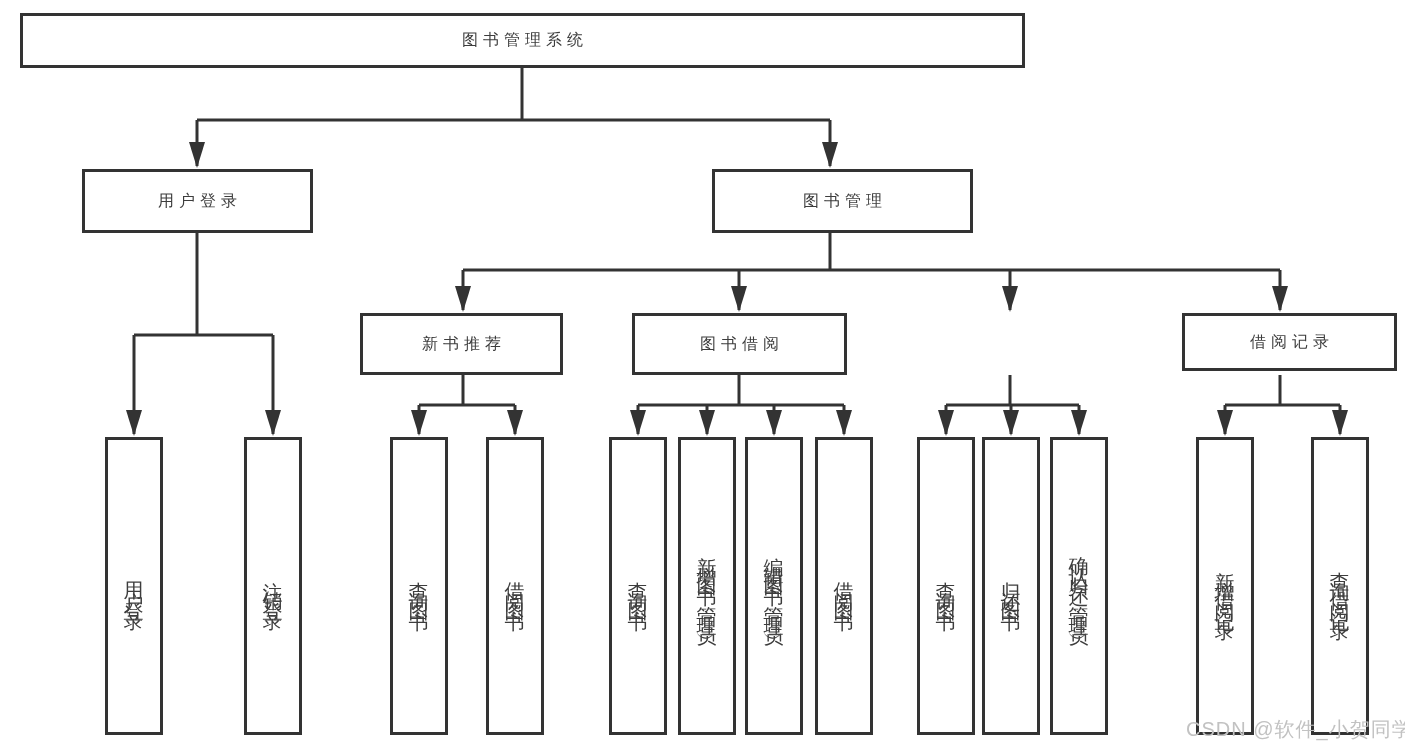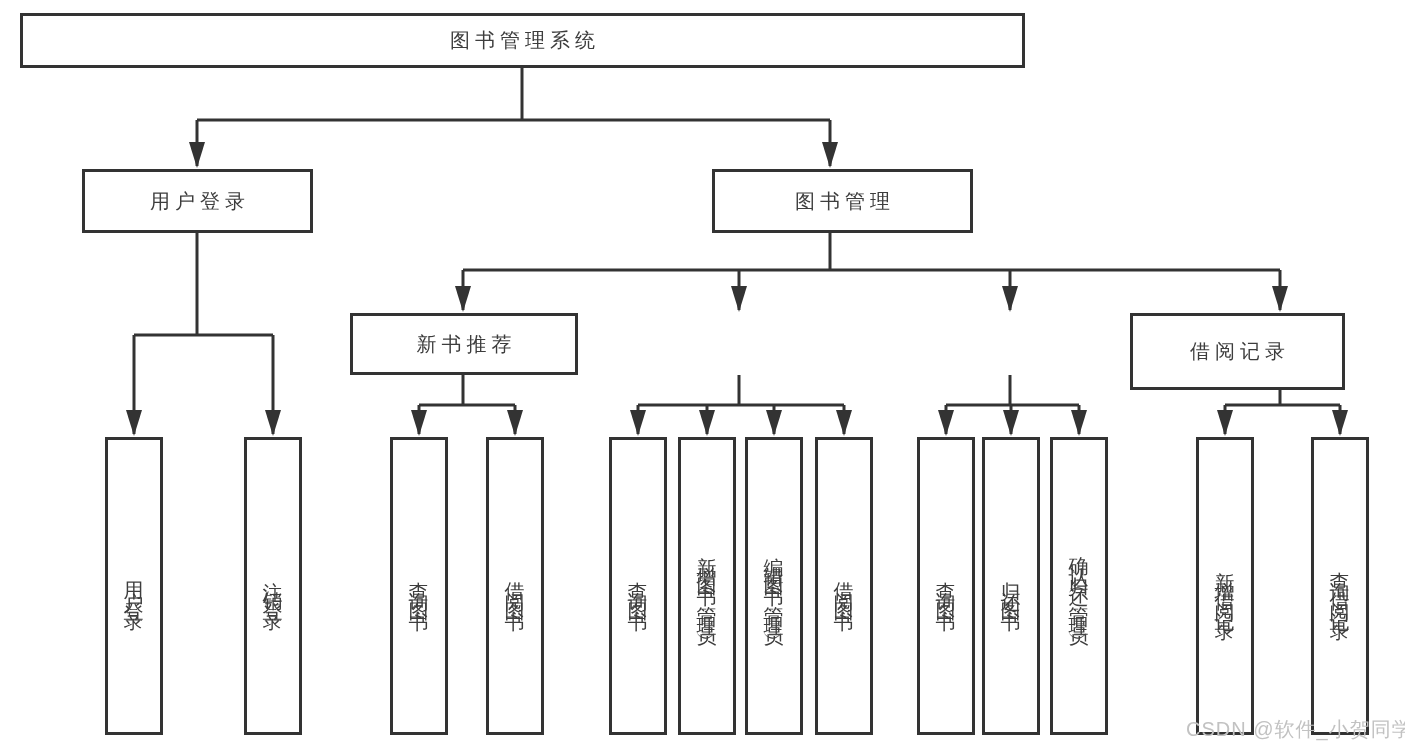--- a/index.html
+++ b/index.html
@@ -22,21 +22,21 @@
   #arrow path{fill:var(--line);stroke:none;}
   .box{
     position:absolute;
     border:3px solid var(--line);
     background:var(--background);
     display:flex;align-items:center;justify-content:center;
     color:var(--text);
     z-index:2;
   }
   .hbox span{
-    font-size:20px;
+    font-size:16px;
     letter-spacing:5px;
     white-space:nowrap;
     text-indent:5px; 
   }
   .vbox span{
     writing-mode:vertical-rl;
     text-orientation:mixed;
     font-size:20px;
     letter-spacing:10px;
     line-height:1;
@@ -123,24 +123,27 @@
     <span>图书管理系统</span>
   </div>
 
   <div class="box hbox" style="left:82px;top:169px;width:231px;height:64px">
     <span>用户登录</span>
   </div>
   <div class="box hbox" style="left:712px;top:169px;width:261px;height:64px">
     <span>图书管理</span>
   </div>
 
-  <div class="box hbox" style="left:350px;top:313px;width:228px;height:62px">
+  <div class="box hbox" style="left:360px;top:313px;width:203px;height:62px">
     <span>新书推荐</span>
   </div>
-  <div class="box hbox" style="left:1130px;top:313px;width:215px;height:77px">
+  <div class="box hbox" style="left:632px;top:313px;width:215px;height:62px">
+    <span>图书借阅</span>
+  </div>
+  <div class="box hbox" style="left:1182px;top:313px;width:215px;height:58px">
     <span>借阅记录</span>
   </div>
 
   <div class="box vbox" style="left:105px;top:437px;width:58px;height:298px">
     <span>用户登录</span>
   </div>
   <div class="box vbox" style="left:244px;top:437px;width:58px;height:298px">
     <span>注销登录</span>
   </div>
 

